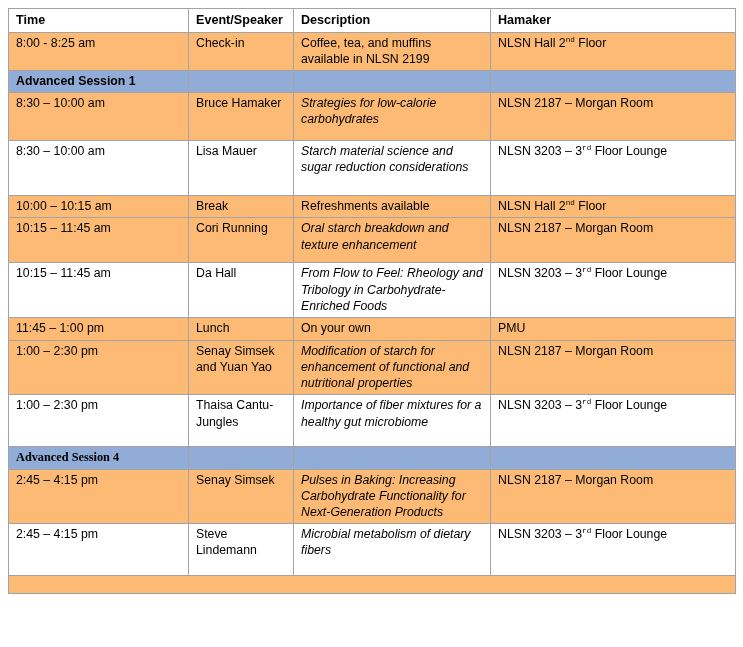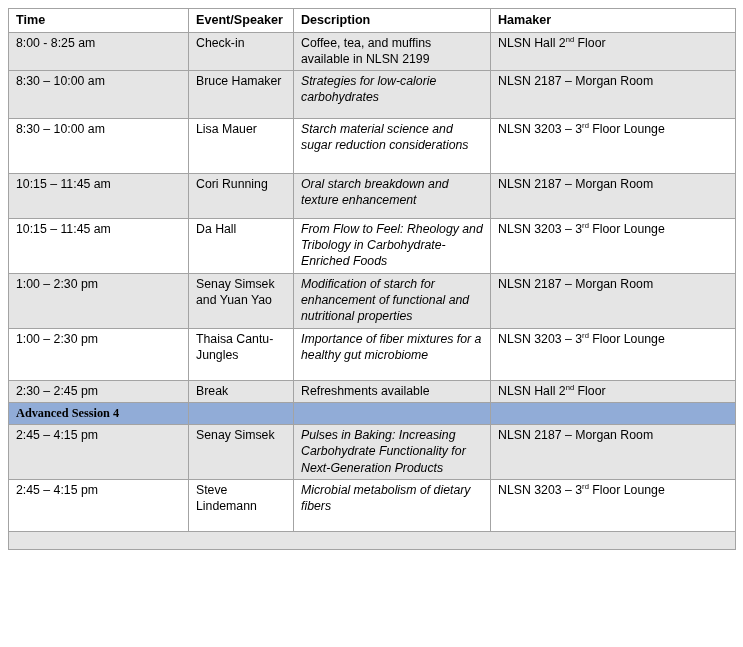--- a/index.html
+++ b/index.html
@@ -33,32 +33,33 @@
     overflow: hidden;
     word-wrap: break-word;
   }
   table.schedule th {
     text-align: left;
     font-weight: 700;
     background: #ffffff;
     font-size: 12.6px;
     padding-top: 3px;
   }
-  tr.shade-gray  { background: #e5e5e5; padding-left: 28px; }
+  tr.shade-gray  { background: #fdba74; padding-left: 28px; }
   tr.shade-white { background: #ffffff; }
   tr.session-row { background: #91acd7; }
   td.session-label {
     font-weight: 700;
   }
   td.description-cell.italic { font-style: italic; }
   td.black-top { border-top: 2px solid #000000; }
   sup.ord {
     font-size: 0.62em;
     vertical-align: super;
     line-height: 0;
+    font-family: Liberation Mono, monospace;
   }
 </style>
 </head>
 <body>
 
 <div class="page">
   <table class="schedule">
     <colgroup>
       <col style="width:180px">
       <col style="width:105px">
@@ -73,61 +74,73 @@
         <th>Hamaker</th>
       </tr>
     </thead>
     <tbody id="schedule-body">
         <tr class="shade-gray" style="height: 37px;">
           <td>8:00 - 8:25 am</td>
           <td>Check-in</td>
           <td class="description-cell">Coffee, tea, and muffins available in NLSN 2199</td>
           <td><span>NLSN Hall 2</span><sup class="ord">nd</sup><span> Floor</span></td>
         </tr>
+        <tr class="session-row" style="height: 18px;">
+          <td class="session-label">Advanced Session 1</td>
+          <td></td>
+          <td></td>
+          <td></td>
+        </tr>
         <tr class="shade-gray" style="height: 48px;">
           <td>8:30 – 10:00 am</td>
           <td>Bruce Hamaker</td>
           <td class="description-cell italic">Strategies for low-calorie carbohydrates</td>
           <td><span>NLSN 2187 – Morgan Room</span></td>
         </tr>
         <tr class="shade-white" style="height: 55px;">
           <td>8:30 – 10:00 am</td>
           <td>Lisa Mauer</td>
           <td class="description-cell italic">Starch material science and sugar reduction considerations</td>
           <td class="black-top"><span>NLSN 3203 – 3</span><sup class="ord">rd</sup><span> Floor Lounge</span></td>
+        </tr>
+        <tr class="shade-gray" style="height: 20px;">
+          <td>10:00 – 10:15 am</td>
+          <td>Break</td>
+          <td class="description-cell">Refreshments available</td>
+          <td><span>NLSN Hall 2</span><sup class="ord">nd</sup><span> Floor</span></td>
         </tr>
         <tr class="shade-gray" style="height: 45px;">
           <td>10:15 – 11:45 am</td>
           <td>Cori Running</td>
           <td class="description-cell italic">Oral starch breakdown and texture enhancement</td>
           <td><span>NLSN 2187 – Morgan Room</span></td>
         </tr>
         <tr class="shade-white" style="height: 55px;">
           <td>10:15 – 11:45 am</td>
           <td>Da Hall</td>
           <td class="description-cell italic">From Flow to Feel: Rheology and Tribology in Carbohydrate-Enriched Foods</td>
           <td><span>NLSN 3203 – 3</span><sup class="ord">rd</sup><span> Floor Lounge</span></td>
         </tr>
+        <tr class="shade-gray" style="height: 20px;">
+          <td>11:45 – 1:00 pm</td>
+          <td>Lunch</td>
+          <td class="description-cell">On your own</td>
+          <td><span>PMU</span></td>
+        </tr>
         <tr class="shade-gray" style="height: 52px;">
           <td>1:00 – 2:30 pm</td>
           <td>Senay Simsek and Yuan Yao</td>
           <td class="description-cell italic">Modification of starch for enhancement of functional and nutritional properties</td>
           <td><span>NLSN 2187 – Morgan Room</span></td>
         </tr>
         <tr class="shade-white" style="height: 52px;">
           <td>1:00 – 2:30 pm</td>
           <td>Thaisa Cantu-Jungles</td>
           <td class="description-cell italic">Importance of fiber mixtures for a healthy gut microbiome</td>
           <td><span>NLSN 3203 – 3</span><sup class="ord">rd</sup><span> Floor Lounge</span></td>
-        </tr>
-        <tr class="shade-gray" style="height: 22px;">
-          <td>2:30 – 2:45 pm</td>
-          <td>Break</td>
-          <td class="description-cell">Refreshments available</td>
-          <td><span>NLSN Hall 2</span><sup class="ord">nd</sup><span> Floor</span></td>
         </tr>
         <tr class="session-row" style="height: 19px; font-family: Liberation Serif, serif;">
           <td class="session-label">Advanced Session 4</td>
           <td></td>
           <td></td>
           <td></td>
         </tr>
         <tr class="shade-gray" style="height: 53px;">
           <td>2:45 – 4:15 pm</td>
           <td>Senay Simsek</td>

